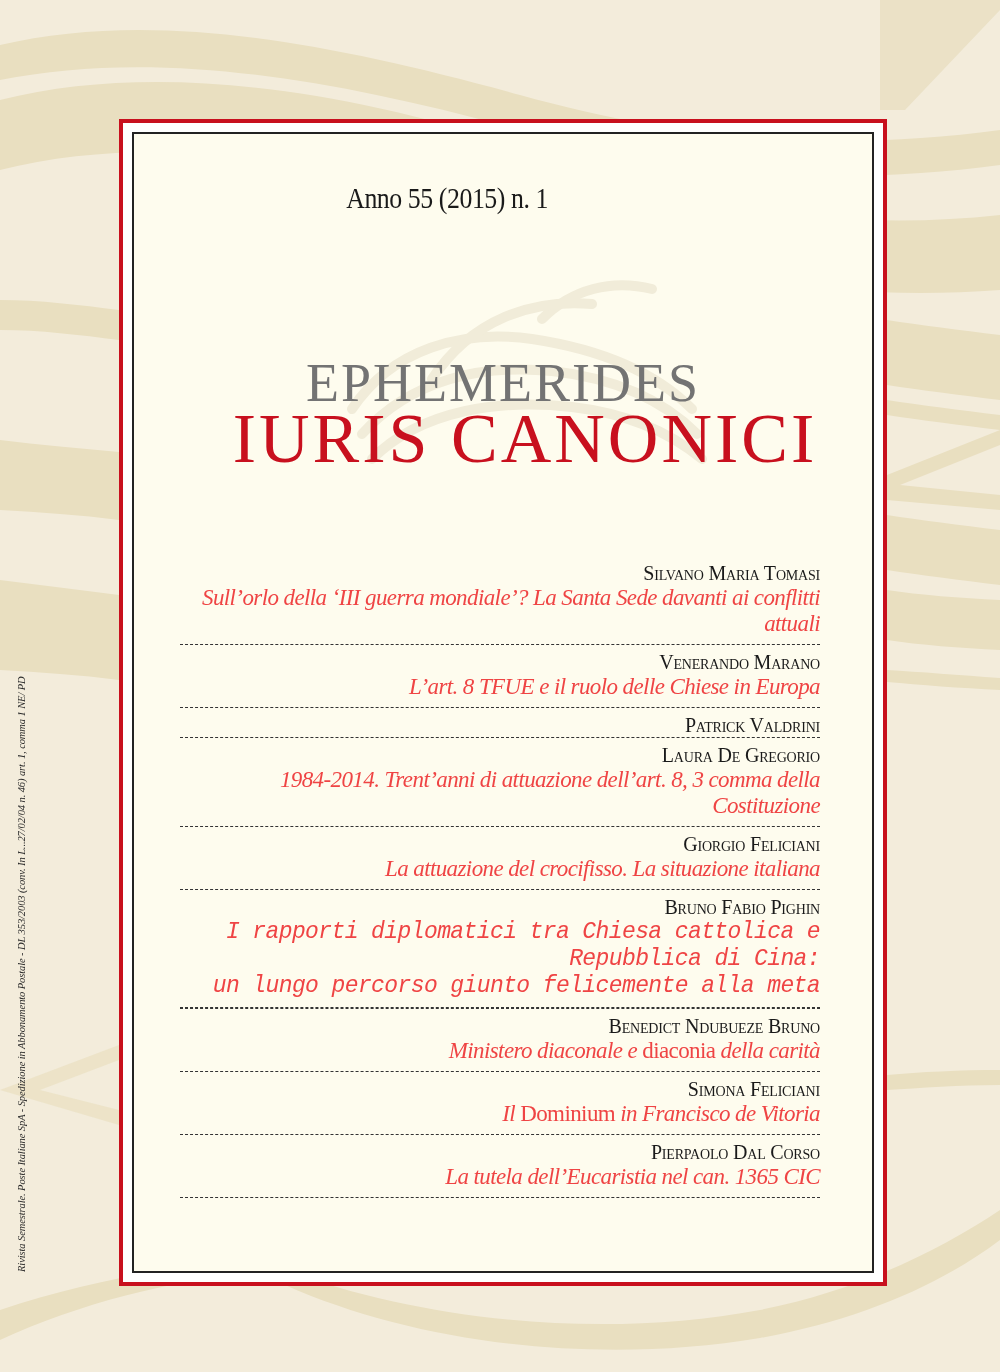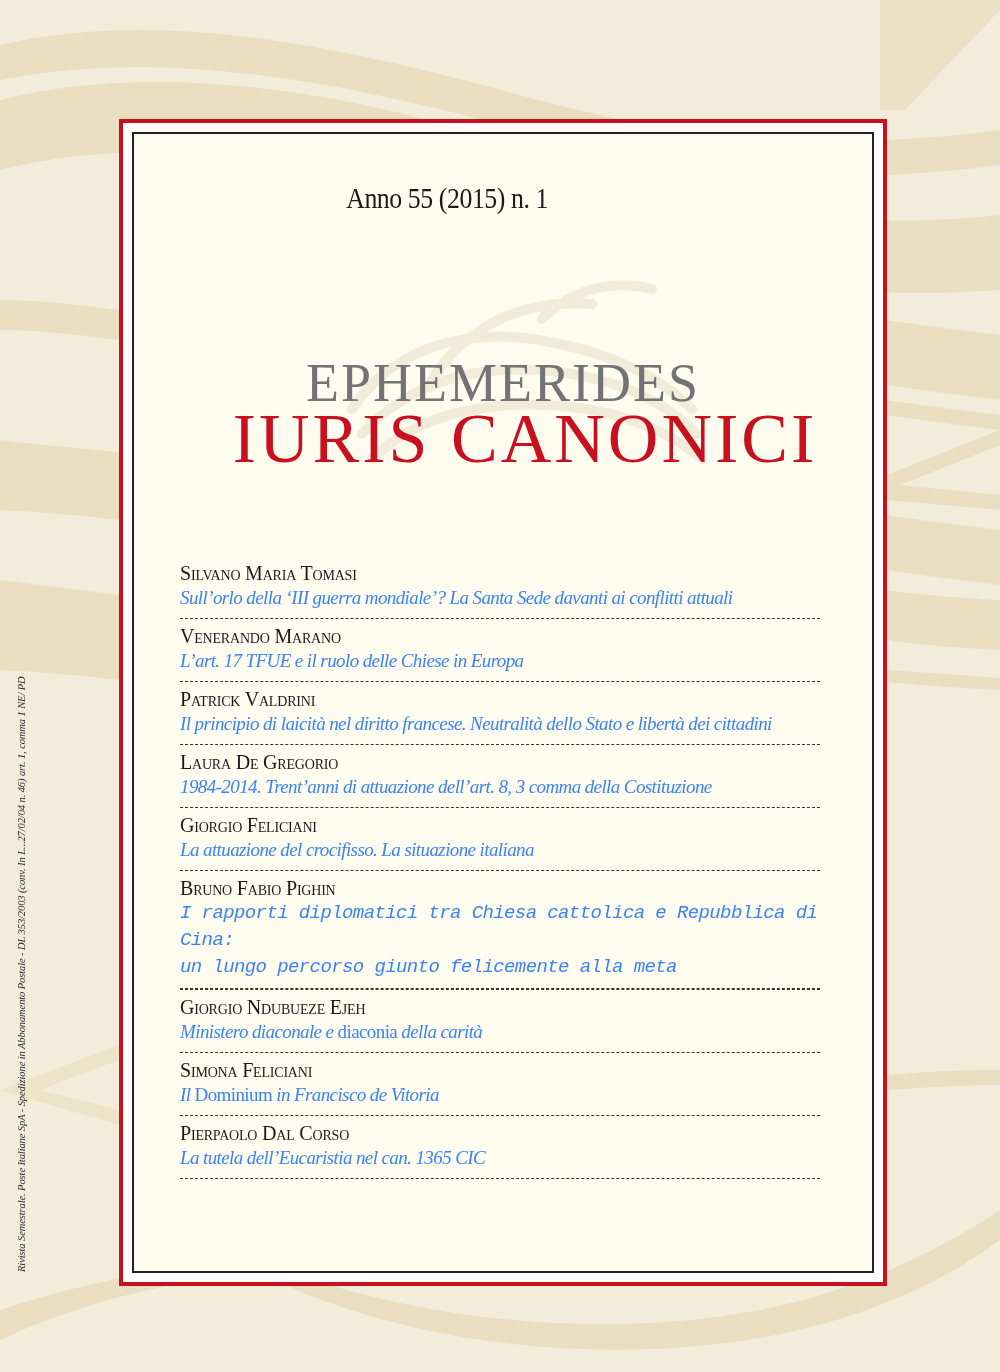--- a/index.html
+++ b/index.html
@@ -36,27 +36,27 @@
       font-size: 54px; color: #737373; letter-spacing: 2px; line-height: 1;
       font-family: "Liberation Serif", serif;
     }
     .title-2 {
       position: absolute; left: 0; right: 0; top: 270px; text-align: center;
       font-size: 70px; color: #c8101e; letter-spacing: 3px; line-height: 1;
       font-family: "Liberation Serif", serif;
       padding-left: 44px;
     }
     .toc { position: absolute; left: 46px; width: 640px; top: 422px; }
-    .entry { position: relative; text-align: left; border-bottom: 1px dashed #333; }
+    .entry { position: relative; text-align: right; border-bottom: 1px dashed #333; }
     .entry-author {
       font-variant: small-caps; font-size: 20px; color: #1a1a1a; line-height: 24px;
       padding-top: 5px; letter-spacing: -0.2px;
     }
     .entry-title {
-      font-style: italic; font-size: 19px; color: #3b82f6; line-height: 26px;
+      font-style: italic; font-size: 23px; color: #ef4444; line-height: 26px;
       padding-bottom: 7px; letter-spacing: -0.6px;
     }
     .entry-title .roman { font-style: normal; }
     .entry.tall .entry-title { line-height: 27px; font-family: Liberation Mono, monospace; }
   </style>
 </head>
 <body>
 
 <svg class="bg-waves" viewBox="0 0 1000 1372" preserveAspectRatio="none">
   <path d="M0,45 C150,10 320,40 520,95 C700,145 850,150 1000,130 L1000,165 C850,185 700,180 520,130 C320,75 150,50 0,80 Z" fill="#e9dfc0"></path>
@@ -97,45 +97,44 @@
     <div class="title-1">EPHEMERIDES</div>
     <div class="title-2">IURIS CANONICI</div>
 
     <div class="toc">
       <div class="entry">
         <div class="entry-author">Silvano Maria Tomasi</div>
         <div class="entry-title">Sull’orlo della ‘III guerra mondiale’? La Santa Sede davanti ai conflitti attuali</div>
       </div>
       <div class="entry">
         <div class="entry-author">Venerando Marano</div>
-        <div class="entry-title">L’art. 17 TFUE e il ruolo delle Chiese in Europa</div>
+        <div class="entry-title">L’art. 8 TFUE e il ruolo delle Chiese in Europa</div>
       </div>
       <div class="entry">
         <div class="entry-author">Patrick Valdrini</div>
-        <div class="entry-title">Il principio di laicità nel diritto francese. Neutralità dello Stato e libertà dei cittadini</div>
       </div>
       <div class="entry">
         <div class="entry-author">Laura De Gregorio</div>
         <div class="entry-title">1984-2014. Trent’anni di attuazione dell’art. 8, 3 comma della Costituzione</div>
       </div>
       <div class="entry">
         <div class="entry-author">Giorgio Feliciani</div>
         <div class="entry-title">La attuazione del crocifisso. La situazione italiana</div>
       </div>
       <div class="entry tall">
         <div class="entry-author">Bruno Fabio Pighin</div>
         <div class="entry-title">
           <div>I rapporti diplomatici tra Chiesa cattolica e Repubblica di Cina:</div>
           <div>un lungo percorso giunto felicemente alla meta</div>
         </div>
       </div>
       <div class="entry">
       </div>
       <div class="entry">
-        <div class="entry-author">Giorgio Ndubueze Ejeh</div>
+        <div class="entry-author">Benedict Ndubueze Bruno</div>
         <div class="entry-title"><span>Ministero diaconale e </span><span class="roman">diaconia</span><span> della carità</span></div>
       </div>
       <div class="entry">
         <div class="entry-author">Simona Feliciani</div>
         <div class="entry-title"><span>Il </span><span class="roman">Dominium</span><span> in Francisco de Vitoria</span></div>
       </div>
       <div class="entry">
         <div class="entry-author">Pierpaolo Dal Corso</div>
         <div class="entry-title">La tutela dell’Eucaristia nel can. 1365 CIC</div>
       </div>

